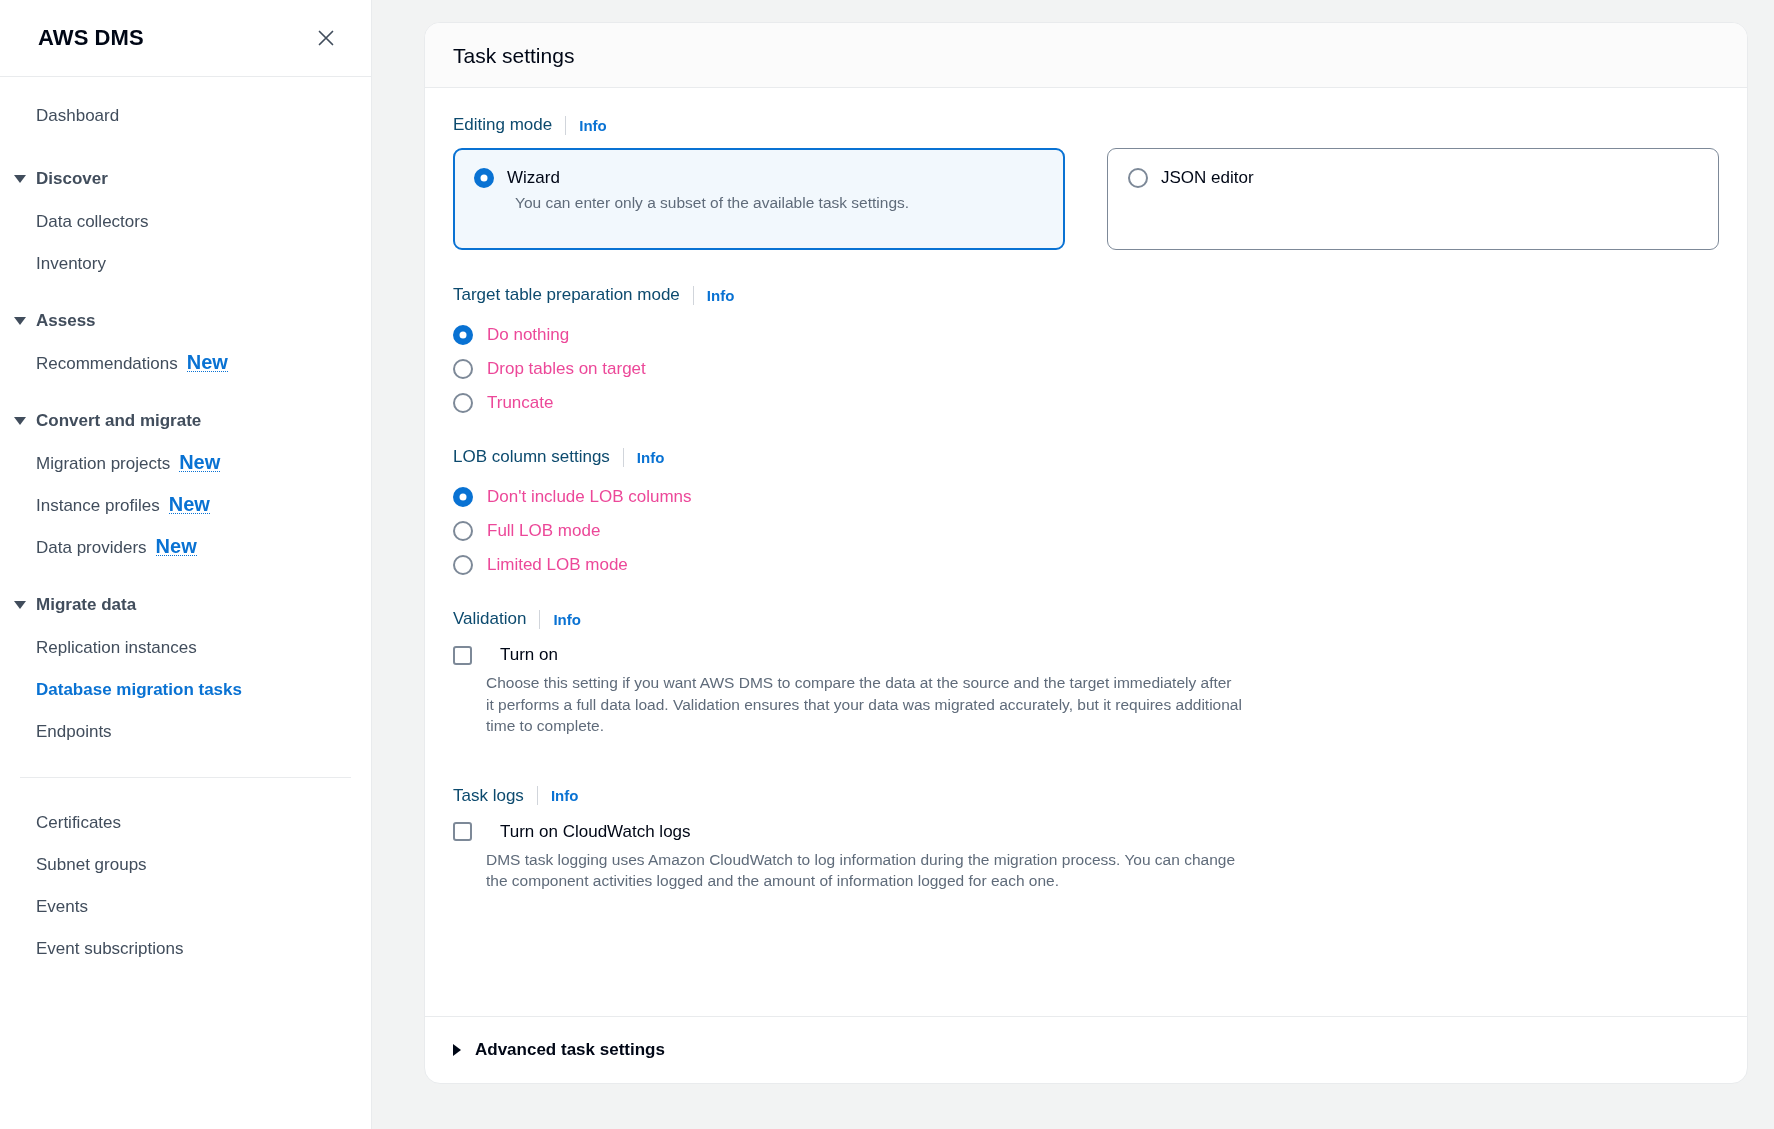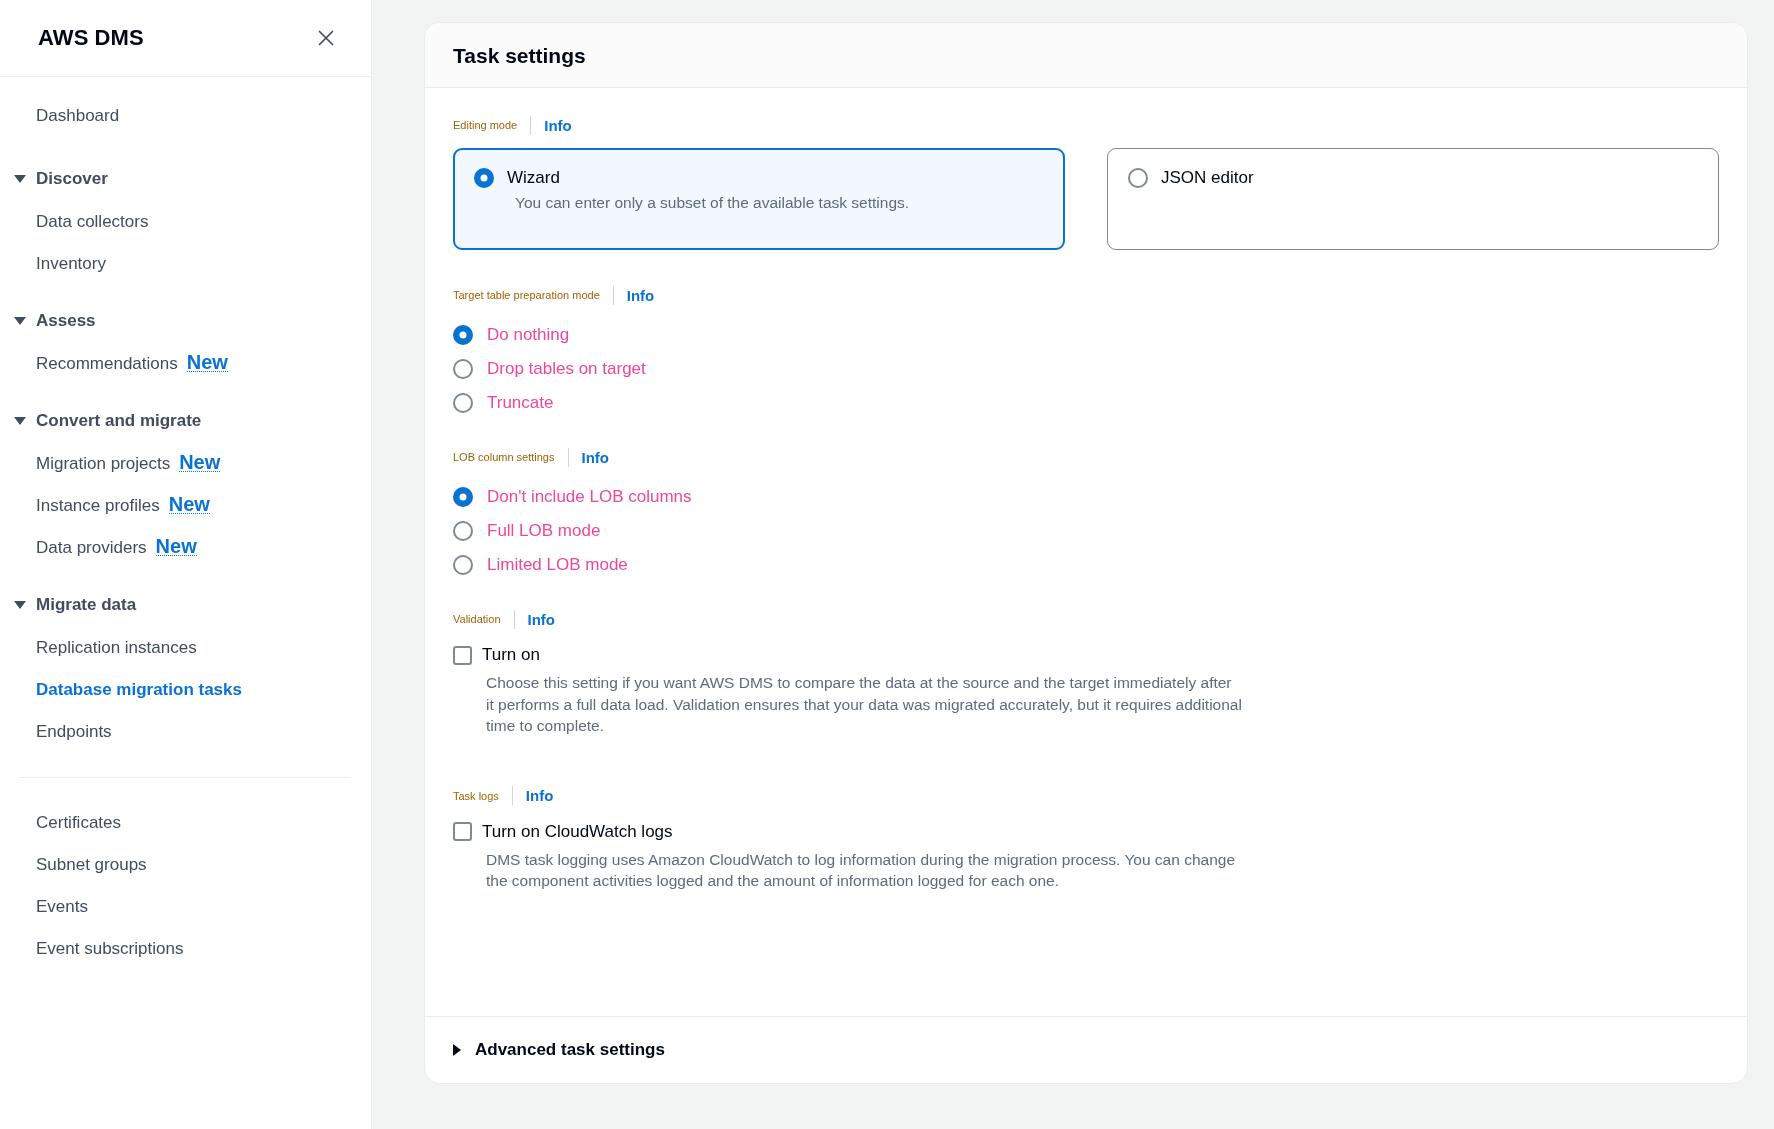--- a/index.html
+++ b/index.html
@@ -158,39 +158,39 @@
   }
 
   .container-header {
     padding: 20px 28px 18px 28px;
     border-bottom: 1px solid #e9ebed;
     background: #fbfbfb;
   }
 
   .container-title {
     font-size: 21px;
-    font-weight: 700;
+    font-weight: 400;
     color: #000716;
     line-height: 26px;
   }
 
   .container-body {
     padding: 26px 28px 0 28px;
     flex: 1;
   }
 
   
   .field-label-row {
     display: flex;
     align-items: center;
     margin-bottom: 12px;
   }
   .field-label {
-    font-size: 11px;
-    color: #a16207;
+    font-size: 17px;
+    color: #0c4a6e;
     line-height: 22px;
   }
   .info-sep {
     width: 1px;
     height: 19px;
     background: #d1d5db;
     margin: 0 13px;
   }
   .info-link {
     font-size: 15px;
@@ -290,21 +290,21 @@
     font-size: 17px;
     color: #ec4899;
     line-height: 22px;
   }
 
   .group { margin-bottom: 26px; }
 
   .check-row {
     display: flex;
     align-items: center;
-    gap: 10px;
+    gap: 28px;
     cursor: pointer;
     padding: 2px 0;
   }
   .check-row .opt-label {
     font-size: 17px;
     color: #000716;
     line-height: 22px;
   }
 
   .check-desc {

